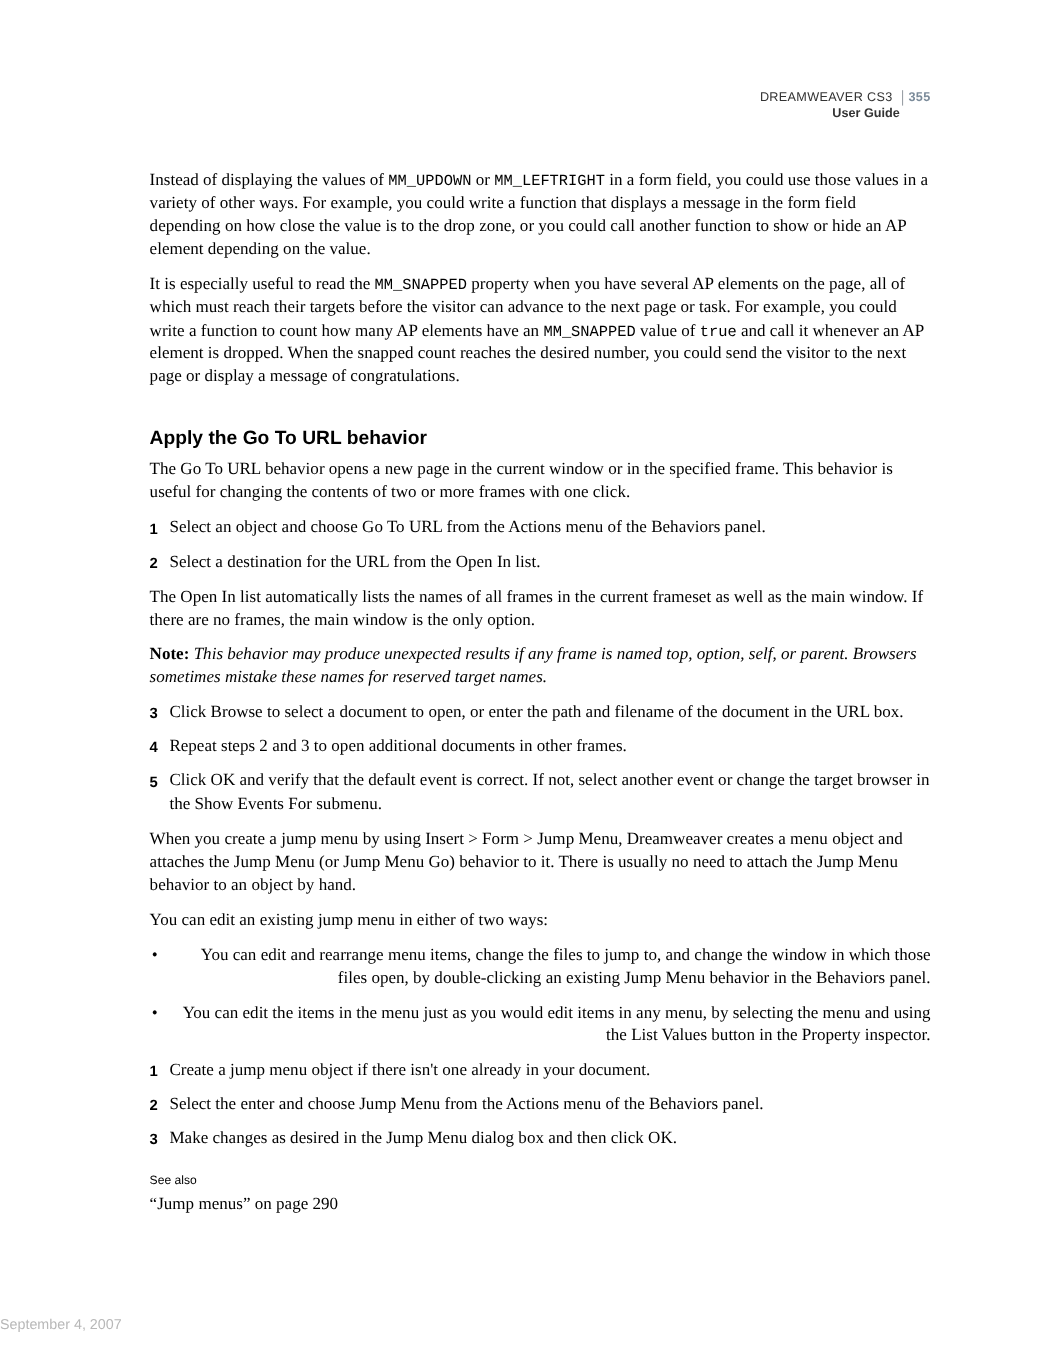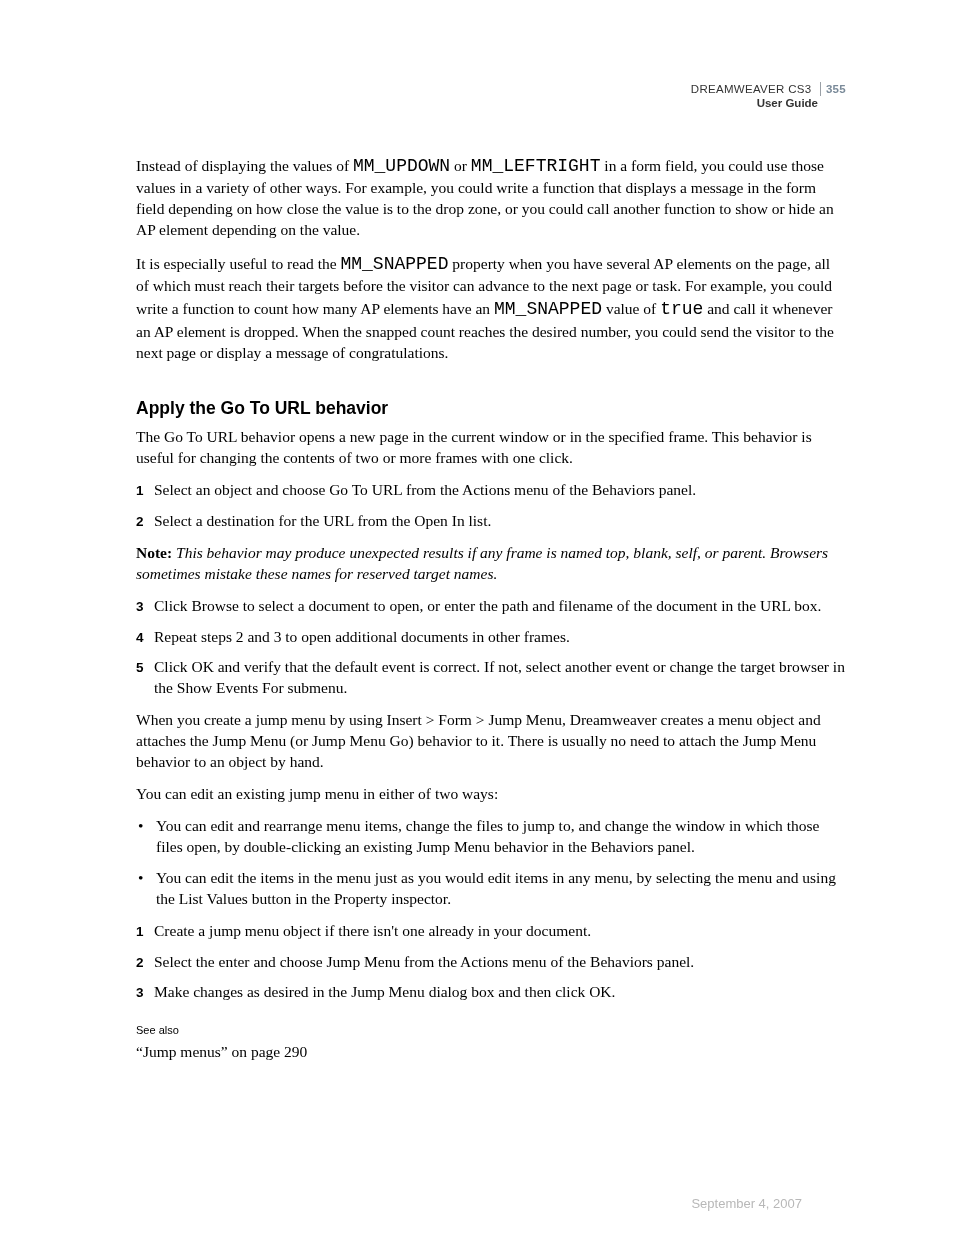--- a/index.html
+++ b/index.html
@@ -33,21 +33,21 @@
     border-left: 1px solid #9aa0a6;
     padding-left: 5px;
     margin-left: 5px;
     color: #7a8a99;
     font-weight: bold;
     text-align: right;
   }
   .running-head .line2 { font-weight: bold; display: block; padding-right: 28px; }
   .content { margin-top: 72px; font-size: 15.5px; line-height: 1.35; }
   .content p { margin: 0 0 11px 0; }
-  .content .mono { font-family: "Courier New", monospace; font-size: 18px; }
+  .content .mono { font-family: "Courier New", monospace; font-size: 14px; }
   h2.section {
     font-family: "Myriad Pro", "Helvetica Neue", Arial, sans-serif;
     font-weight: bold;
     font-size: 17.5px;
     margin: 34px 0 6px 0;
   }
   h3.subsection {
     font-family: "Myriad Pro", "Helvetica Neue", Arial, sans-serif;
     font-weight: normal;
     font-size: 11px;
@@ -60,29 +60,29 @@
     font-weight: bold;
     font-size: 13.5px;
     width: 18px;
     flex: 0 0 18px;
     padding-top: 2px;
   }
   ol.steps > li .txt { flex: 1 1 auto; font-family: Liberation Serif, serif; }
   ul.bullets { list-style: none; padding: 0; margin: 0 0 11px 0; }
   ul.bullets > li { display: flex; margin: 0 0 10px 0; }
   ul.bullets > li .dot { width: 18px; flex: 0 0 18px; text-align: left; padding-left: 2px; }
-  ul.bullets > li .txt { flex: 1 1 auto; }
+  ul.bullets > li .txt { flex: 1 1 auto; text-align: right; }
   .note .label { font-weight: bold; }
   .note .body { font-style: italic; }
   .footer-date {
     position: absolute;
     bottom: 24px;
     left: 0;
     width: 802px;
-    text-align: right;
+    text-align: left;
     font-family: "Helvetica Neue", Arial, sans-serif;
     font-size: 13px;
     color: #b8b8b8;
   }
 </style>
 </head>
 <body>
 
 <div class="page">
 
@@ -111,23 +111,24 @@
       <li>
         <span class="num">1</span>
         <span class="txt">Select an object and choose Go To URL from the Actions menu of the Behaviors panel.</span>
       </li>
       <li>
         <span class="num">2</span>
         <span class="txt">Select a destination for the URL from the Open In list.</span>
       </li>
     </ol>
 
+    <p>The Open In list automatically lists the names of all frames in the current frameset as well as the main window. If there are no frames, the main window is the only option.</p>
 
     <p class="note">
-      <span class="label">Note:</span><span class="body"> This behavior may produce unexpected results if any frame is named top, blank, self, or parent. Browsers sometimes mistake these names for reserved target names.</span>
+      <span class="label">Note:</span><span class="body"> This behavior may produce unexpected results if any frame is named top, option, self, or parent. Browsers sometimes mistake these names for reserved target names.</span>
     </p>
 
     <ol class="steps">
       <li>
         <span class="num">3</span>
         <span class="txt">Click Browse to select a document to open, or enter the path and filename of the document in the URL box.</span>
       </li>
       <li>
         <span class="num">4</span>
         <span class="txt">Repeat steps 2 and 3 to open additional documents in other frames.</span>

